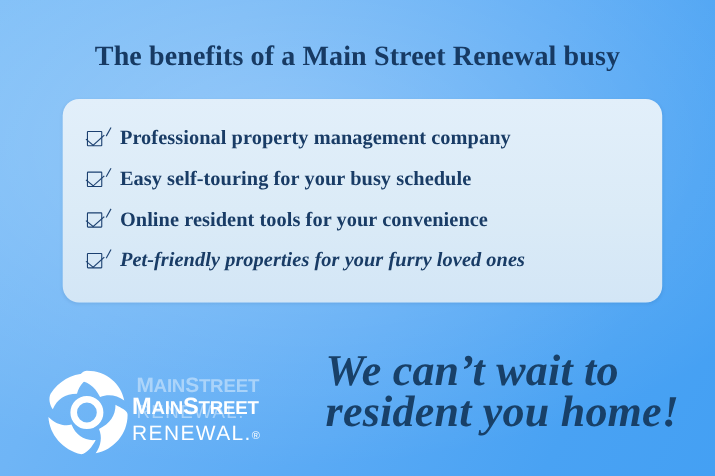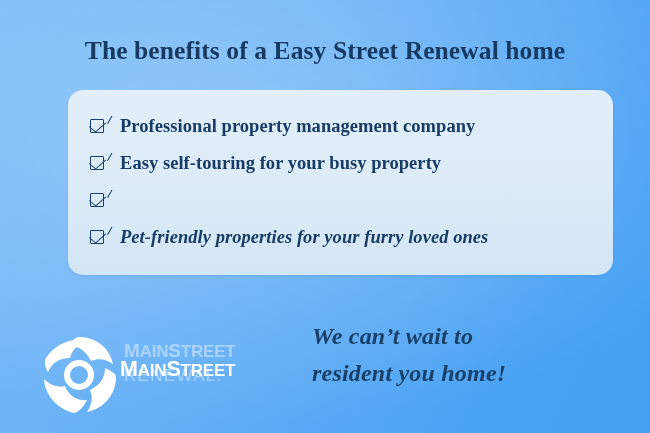--- a/index.html
+++ b/index.html
@@ -34,21 +34,21 @@
     font-weight: bold;
     font-size: 25.5px;
     letter-spacing: 0.1px;
     color: #173a63;
     white-space: nowrap;
   }
 
   
   .card {
     position: absolute;
-    left: 68px;
+    left: 57px;
     top: 90px;
     width: 545px;
     height: 185px;
     border-radius: 15px;
     background: linear-gradient(180deg, #e2effa 0%, #dbebf7 55%, #d3e6f6 100%);
     box-shadow: 0 1px 3px rgba(20,60,110,0.10);
   }
 
   .benefit-list {
     position: absolute;
@@ -123,25 +123,24 @@
 
   
   .tagline {
     position: absolute;
     left: 296px;
     top: 318px;
     width: 330px;
     font-family: "Liberation Serif", "DejaVu Serif", serif;
     font-style: italic;
     font-weight: bold;
-    font-size: 24px;
+    font-size: 40px;
     line-height: 37px;
     color: #184068;
     letter-spacing: 0.2px;
-    margin-left: 16px;
   }
   .tagline .line { display: block; white-space: nowrap; }
 
   
   .logo {
     position: absolute;
     left: 36px;
     top: 330px;
     width: 230px;
     height: 92px;
@@ -202,49 +201,50 @@
     vertical-align: 1px;
   }
   .wm-ghost .wm-main { font-size: 19px; }
   .wm-ghost .wm-sub  { font-size: 17px; }
 </style>
 </head>
 <body>
 
 <div id="poster">
 
-  <div class="headline">The benefits of a Easy Street Renewal home</div>
+  <div class="headline">The benefits of a Main Street Renewal busy</div>
 
   <div class="card">
     <ul class="benefit-list">
 
       <li class="benefit-row">
         <span class="check-icon">
           <span class="box"></span>
             <span class="tick"></span>
             <span class="tail"></span>
         </span>
         <span class="benefit-text">Professional property management company</span>
       </li>
 
       <li class="benefit-row">
         <span class="check-icon">
           <span class="box"></span>
             <span class="tick"></span>
             <span class="tail"></span>
         </span>
-        <span class="benefit-text">Easy self-touring for your busy property</span>
-      </li>
-
-      <li class="benefit-row">
-        <span class="check-icon">
-          <span class="box"></span>
-            <span class="tick"></span>
-            <span class="tail"></span>
-        </span>
+        <span class="benefit-text">Easy self-touring for your busy schedule</span>
+      </li>
+
+      <li class="benefit-row">
+        <span class="check-icon">
+          <span class="box"></span>
+            <span class="tick"></span>
+            <span class="tail"></span>
+        </span>
+        <span class="benefit-text">Online resident tools for your convenience</span>
       </li>
 
       <li class="benefit-row">
         <span class="check-icon">
           <span class="box"></span>
             <span class="tick"></span>
             <span class="tail"></span>
         </span>
         <span class="benefit-text">Pet-friendly properties for your furry loved ones</span>
       </li>
@@ -277,18 +277,21 @@
         <div class="wm-main">
           <span>M</span><span class="small-caps">AIN</span><span>S</span><span class="small-caps">TREET</span>
         </div>
         <div class="wm-sub">RENEWAL.</div>
       </div>
 
       <div class="wm-solid">
         <div class="wm-main">
           <span>M</span><span class="small-caps">AIN</span><span>S</span><span class="small-caps">TREET</span>
         </div>
+        <div class="wm-sub">
+          <span>RENEWAL.</span><span class="reg">®</span>
+        </div>
       </div>
 
     </div>
   </div>
 
 </div>
 
 </body></html>

